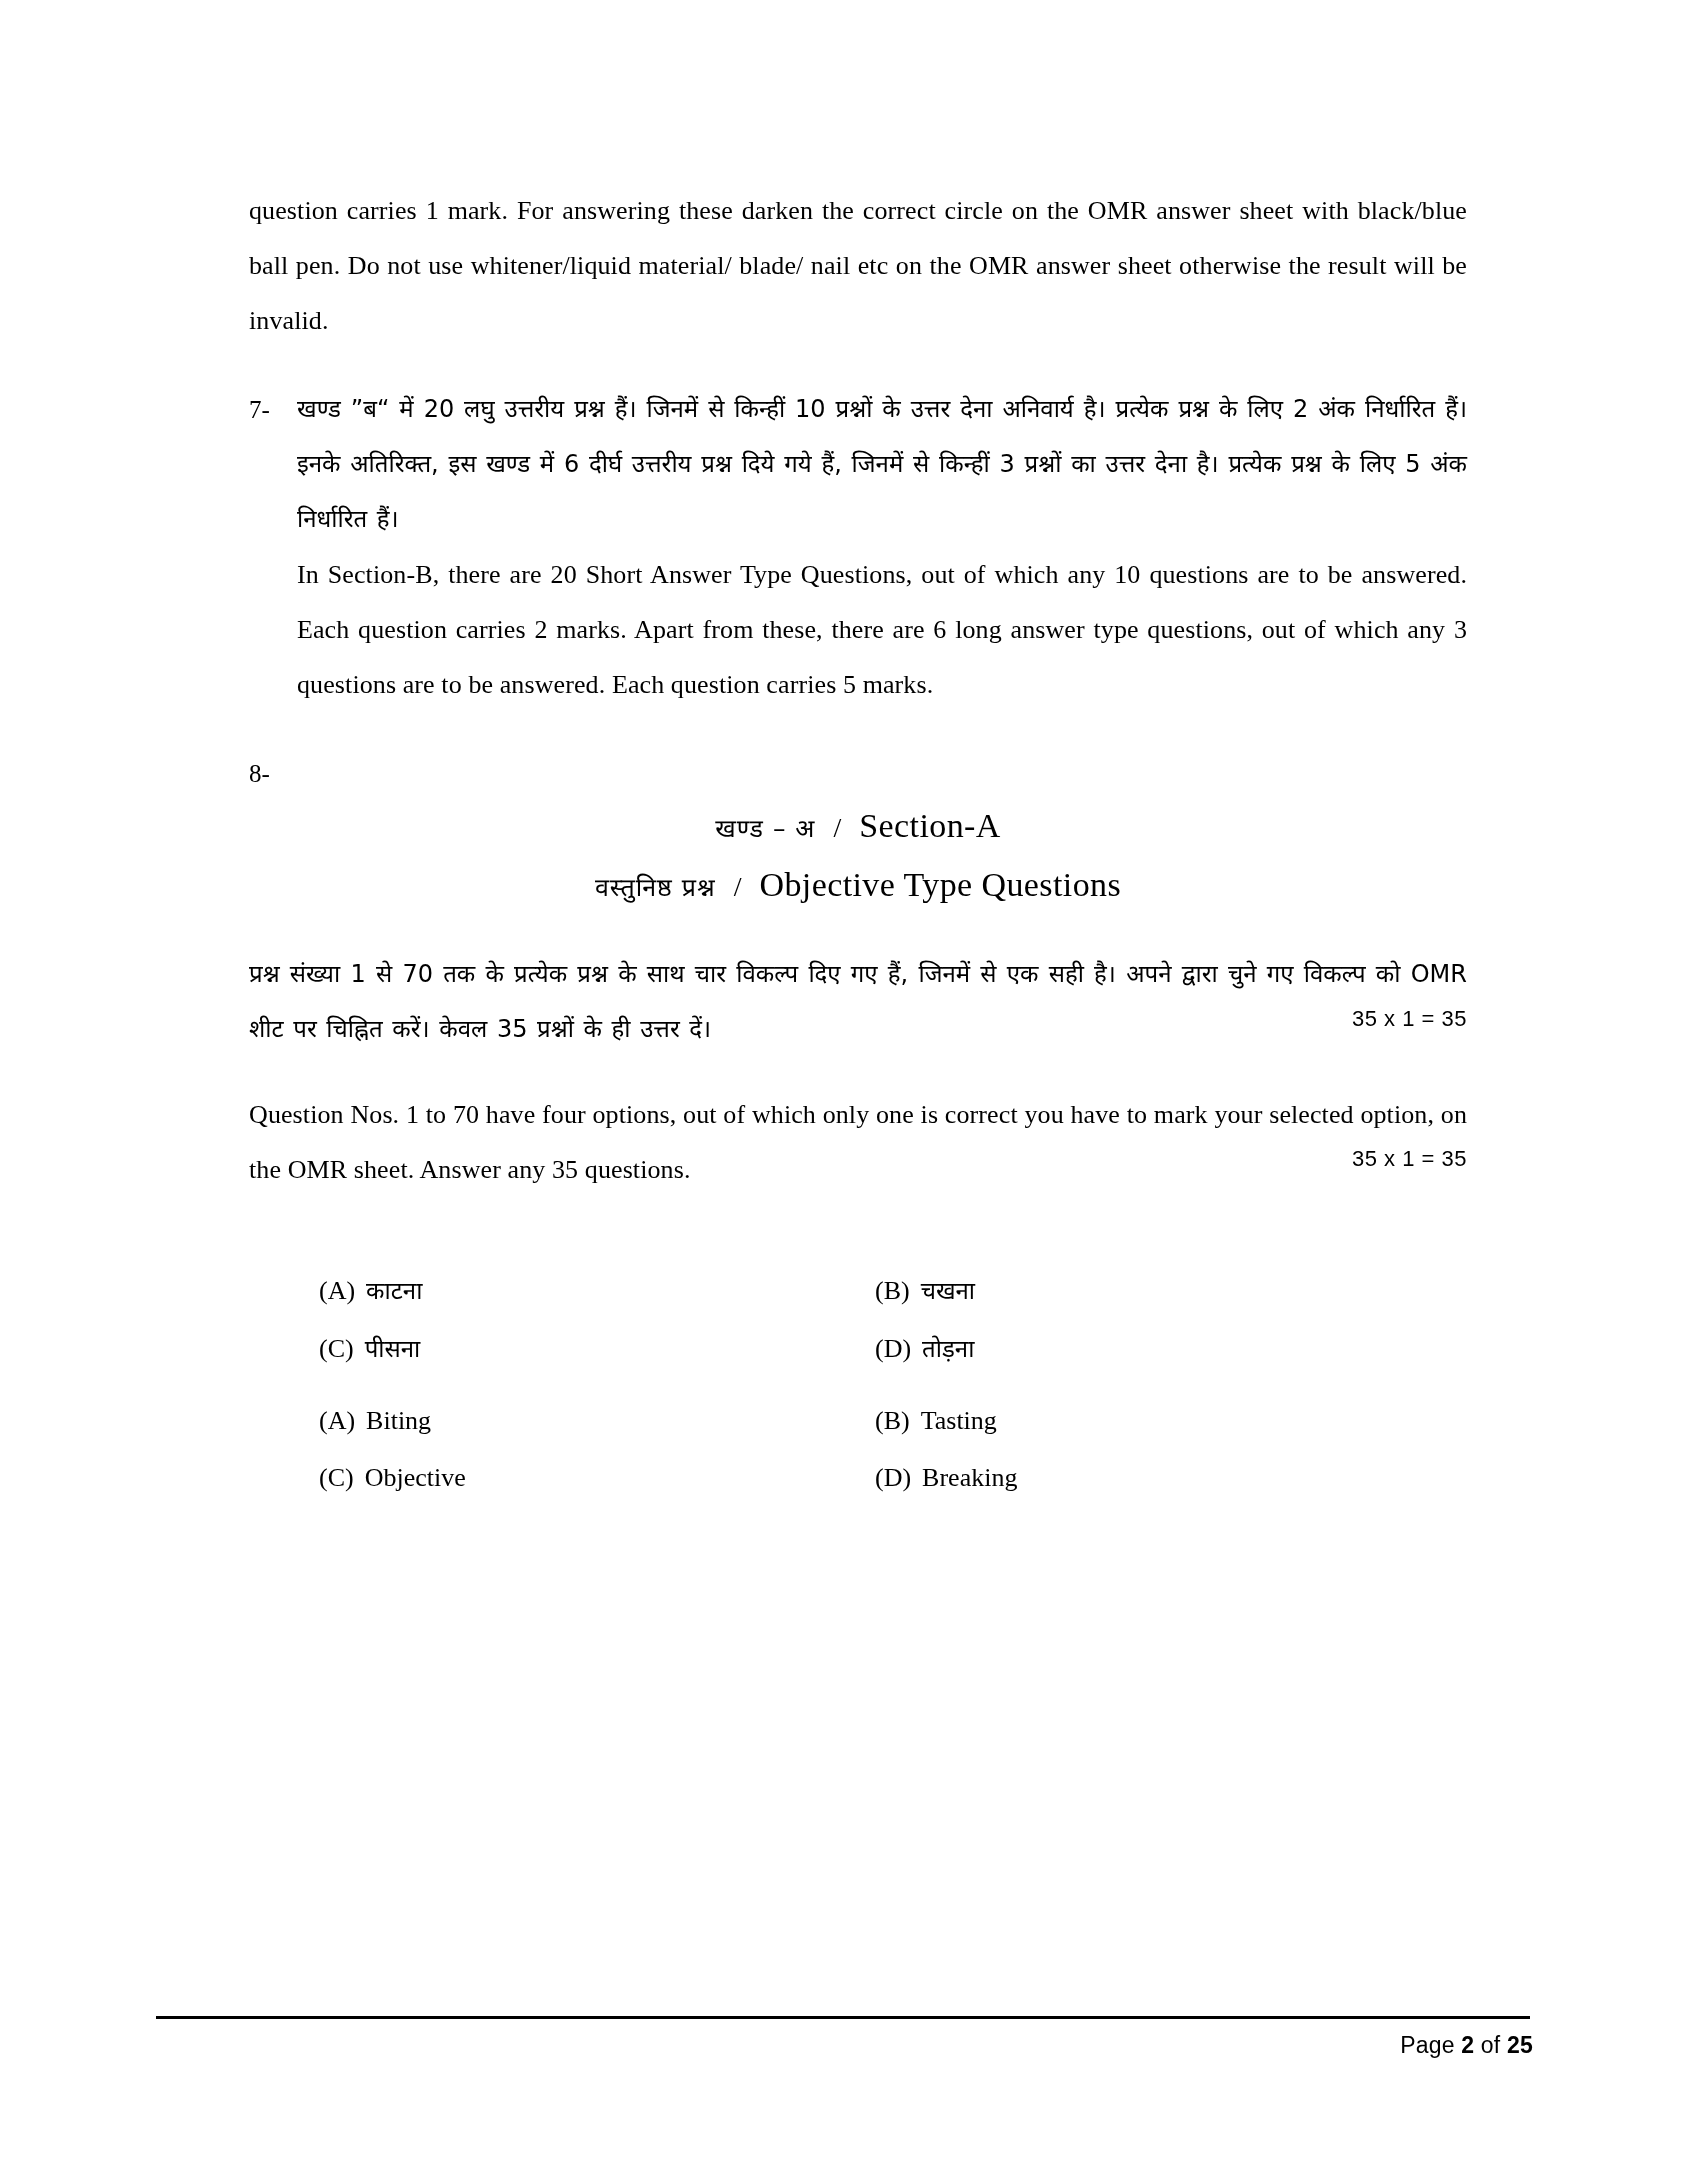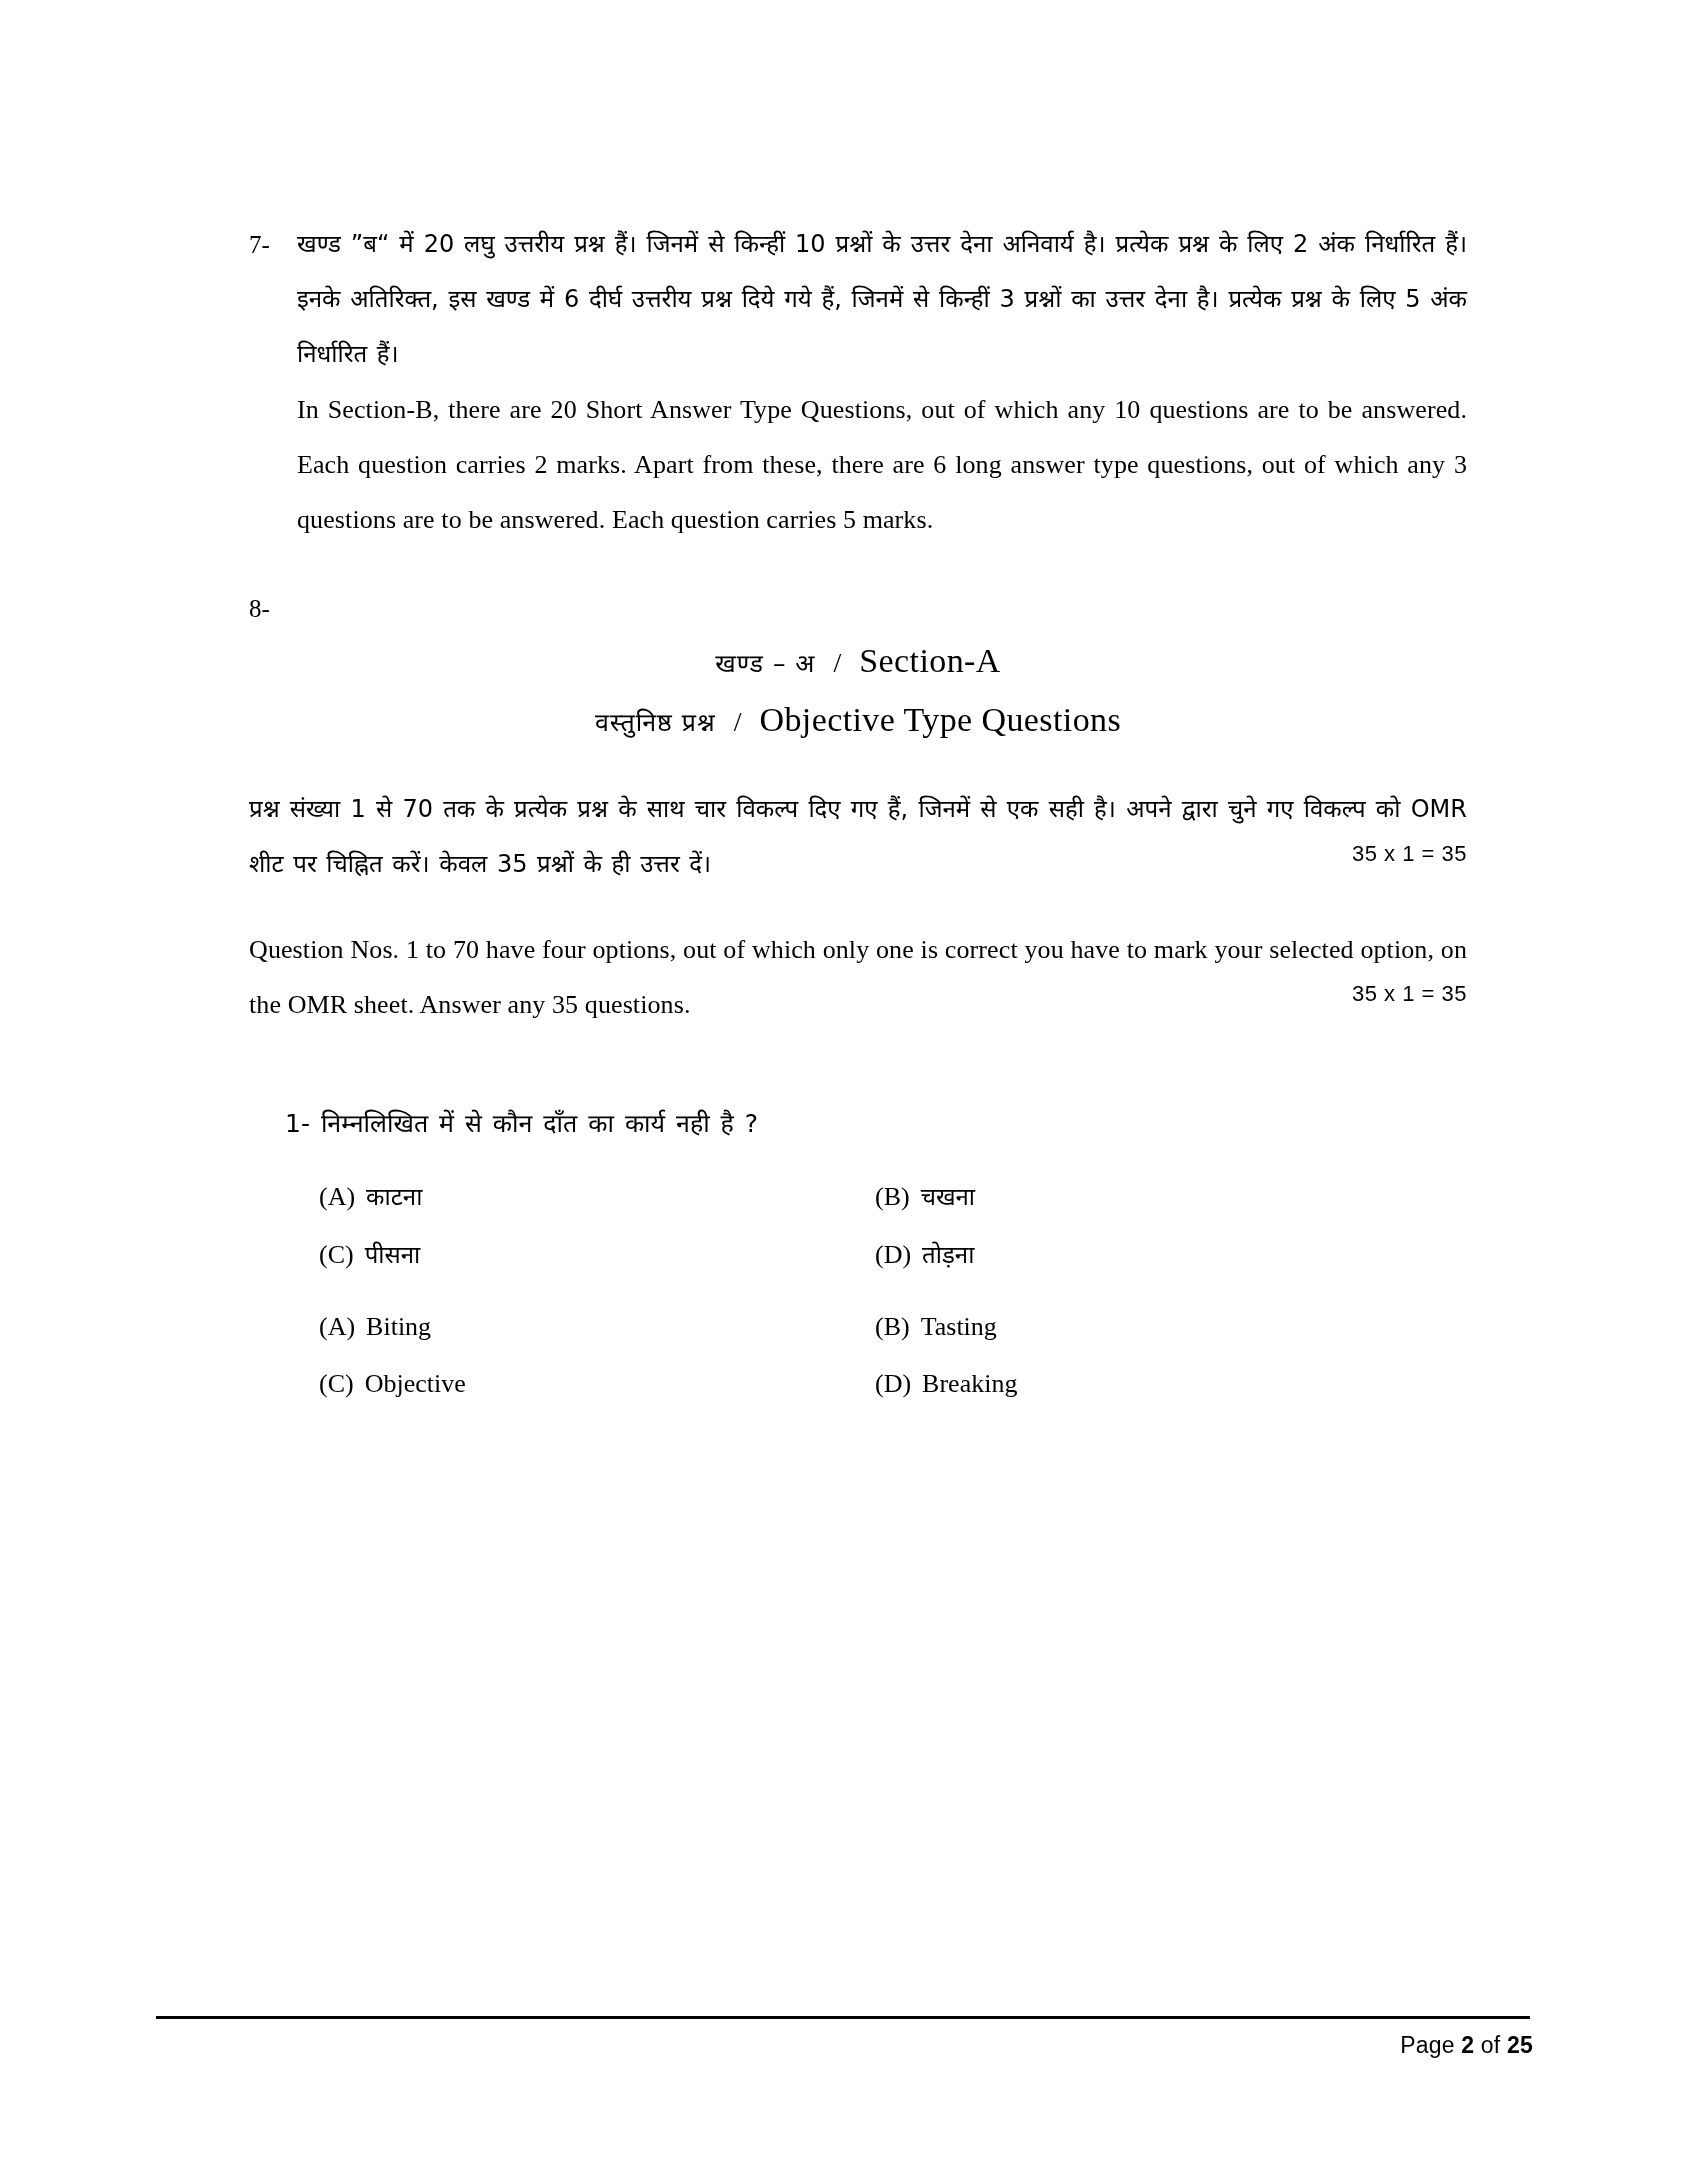--- a/index.html
+++ b/index.html
@@ -177,20 +177,21 @@
   }
   .footer-text b { font-weight: bold; }
 </style>
 </head>
 <body>
 
 <div class="page">
 
   <div class="content">
 
+    <div class="en intro-block">question carries 1 mark. For answering these darken the correct circle on the OMR answer sheet with black/blue ball pen. Do not use whitener/liquid material/ blade/ nail etc on the OMR answer sheet otherwise the result will be invalid.</div>
 
     <div class="item">
       <span class="num">7-</span>
       <div class="hi">खण्ड ”ब“ में 20 लघु उत्तरीय प्रश्न हैं। जिनमें से किन्हीं 10 प्रश्नों के उत्तर देना अनिवार्य है। प्रत्येक प्रश्न के लिए 2 अंक निर्धारित हैं। इनके अतिरिक्त, इस खण्ड में 6 दीर्घ उत्तरीय प्रश्न दिये गये हैं, जिनमें से किन्हीं 3 प्रश्नों का उत्तर देना है। प्रत्येक प्रश्न के लिए 5 अंक निर्धारित हैं।</div>
       <div class="en">In Section-B, there are 20 Short Answer Type Questions, out of which any 10 questions are to be answered. Each question carries 2 marks. Apart from these, there are 6 long answer type questions, out of which any 3 questions are to be answered. Each question carries 5 marks.</div>
     </div>
 
     <div class="item">
       <span class="num">8-</span>
     </div>
@@ -216,24 +217,20 @@
     </div>
 
     <div class="instr">
       <div class="en">Question Nos. 1 to 70 have four options, out of which only one is correct you have to mark your selected option, on the OMR sheet. Answer any 35 questions.</div>
       <div class="marks-row">
         <span class="marks-abs">35 x 1 = 35</span>
       </div>
     </div>
 
     <div class="question">
-      <div class="q-stem-hi">
-        <span>1-</span>
-        <span>निम्नलिखित में से कौन दाँत का कार्य नही है ?</span>
-      </div>
 
       <div class="opts">
         <div class="opt-row">
           <div class="opt-cell">
             <span class="opt-tag">(A)</span>
             <span class="opt-txt-hi">काटना</span>
           </div>
           <div class="opt-cell">
             <span class="opt-tag">(B)</span>
             <span class="opt-txt-hi">चखना</span>

